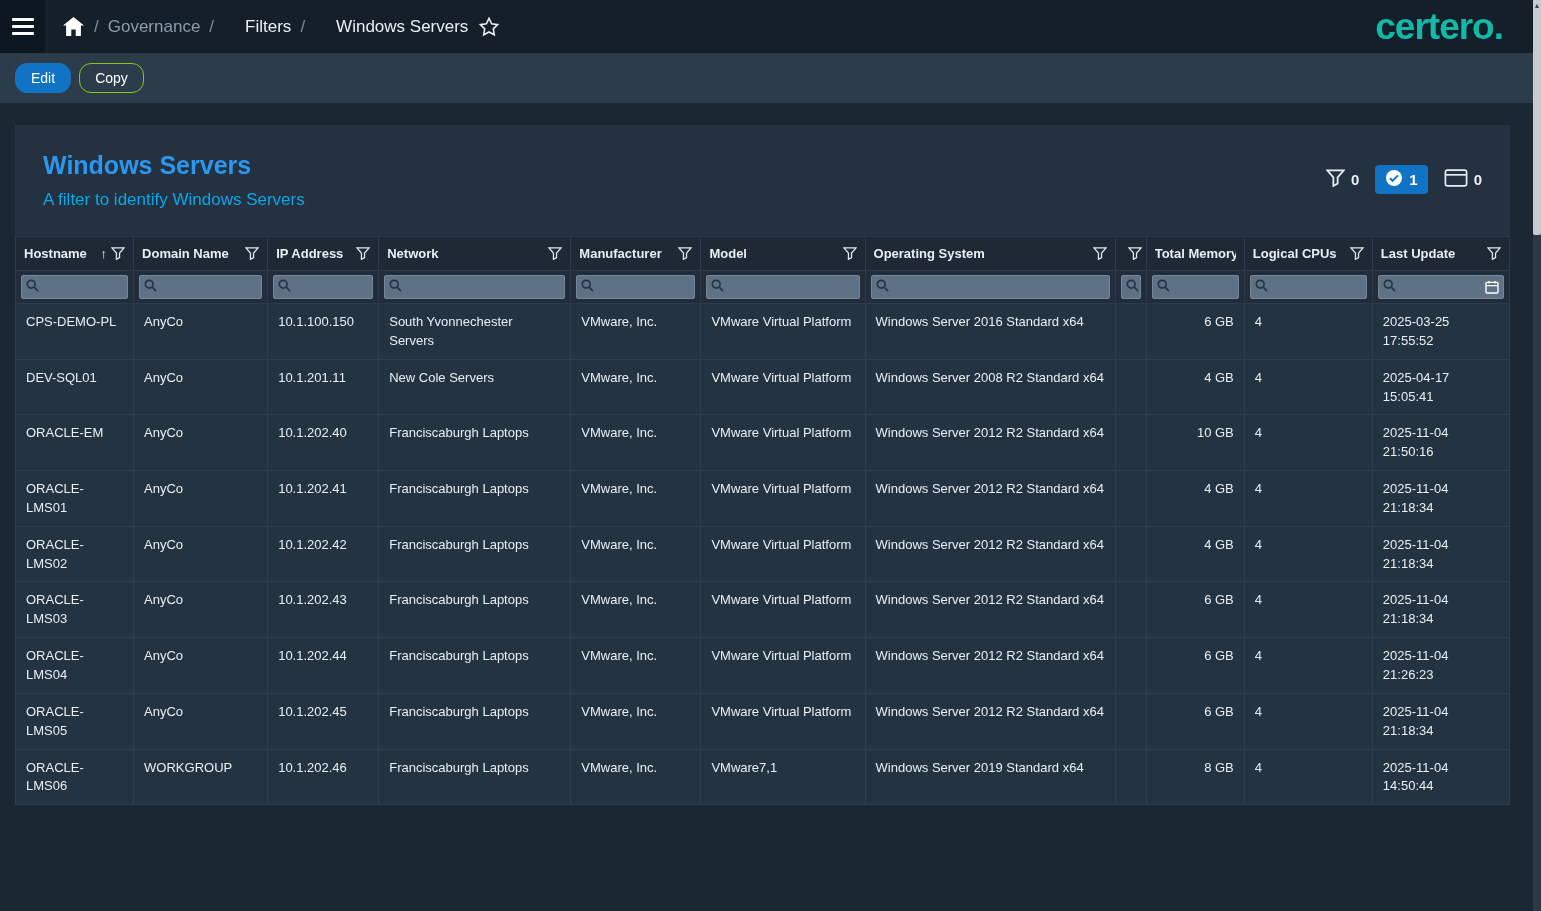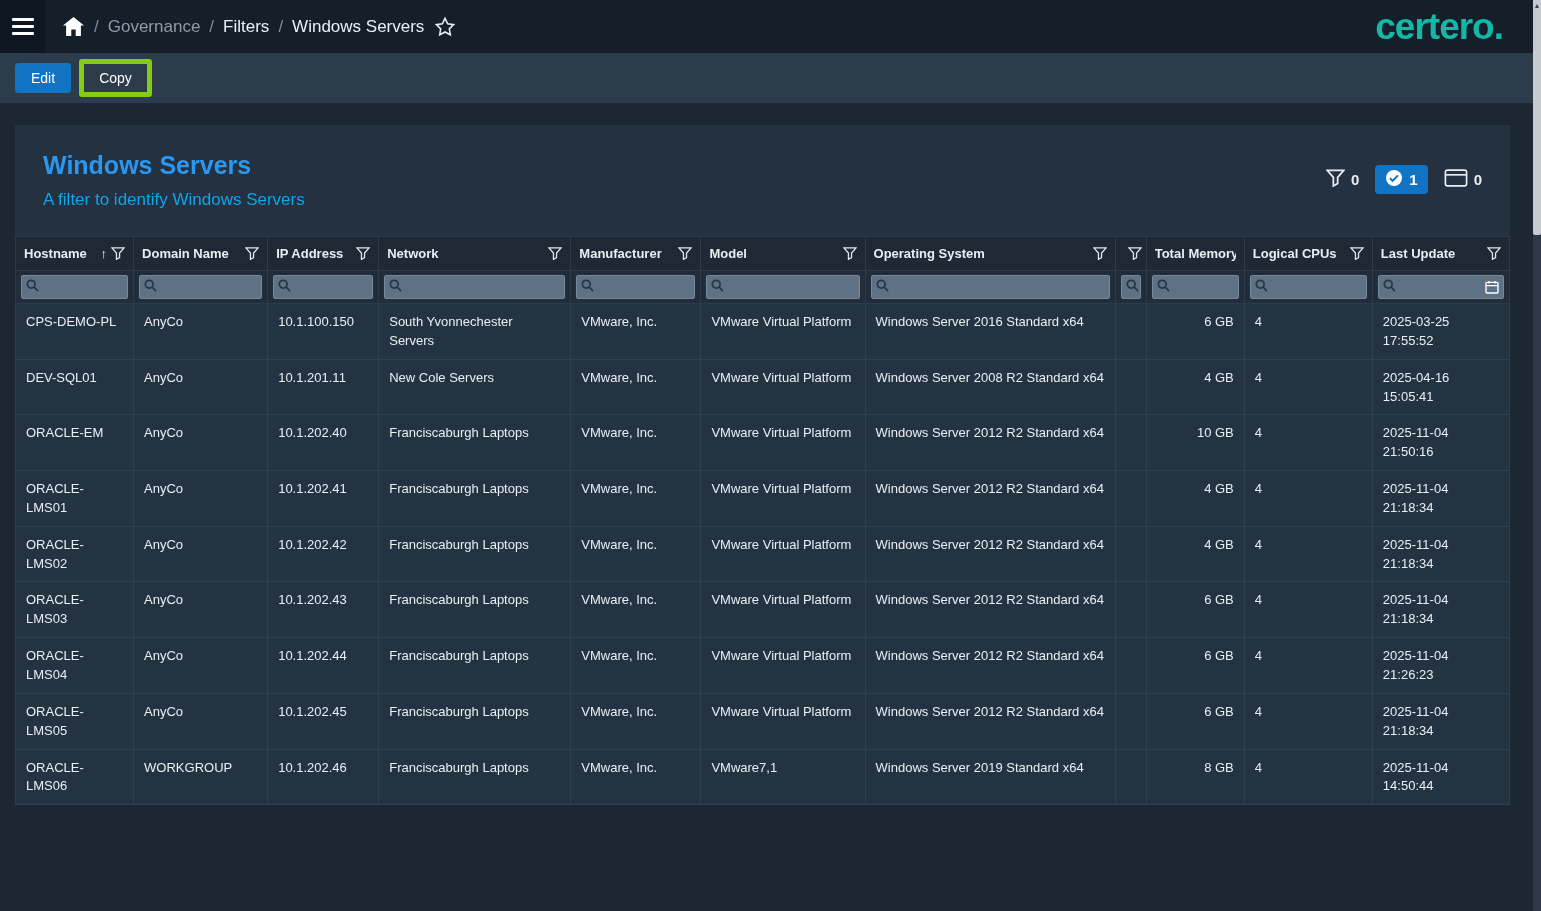--- a/index.html
+++ b/index.html
@@ -18,37 +18,37 @@
   .hamburger {
     width: 45px; height: 53px; background: #0d1722;
     display: flex; flex-direction: column; justify-content: center; align-items: center;
     gap: 4px; cursor: pointer;
   }
   .hamburger span { display:block; width: 22px; height: 3px; background: #ffffff; border-radius: 1px; }
   .home-wrap { margin-left: 18px; display:flex; align-items:center; cursor:pointer; }
   .breadcrumb { display: flex; align-items: center; gap: 9px; margin-left: 10px; font-size: 17px; }
   .crumb-sep { color: #7d8c9a; }
   .crumb-muted { color: #8d9caa; cursor: pointer; }
-  .crumb { color: #e9eff5; cursor: pointer; }
+  .crumb { color: #e9eff5; cursor: pointer; margin-left: 22px; }
   .fav-star { margin-left: 10px; display:flex; align-items:center; cursor:pointer; }
   .logo {
     margin-left: auto; margin-right: 38px;
     font-size: 37px; font-weight: 700; letter-spacing: -1px; color: #14b8a6;
   }
   
   .toolbar {
     height: 50px; background: #2d3c4b;
     display: flex; align-items: center; gap: 8px; padding: 0 15px;
   }
   .btn {
     font-family: inherit; font-size: 14px; color: #ffffff;
-    padding: 6px 15px; border-radius: 3px; cursor: pointer;
+    padding: 6px 15px; border-radius: 12px; cursor: pointer;
   }
   .btn-primary { background: #1173c4; border: 1px solid #1173c4; }
-  .btn-secondary { background: transparent; border: 5px solid #84cc16; }
+  .btn-secondary { background: transparent; border: 1px solid #84cc16; }
   
   .content { margin: 0 31px 0 15px; }
   .panel {
     margin-top: 22px; background: #233140; padding: 26px 28px;
     display: flex; justify-content: space-between; align-items: flex-start;
   }
   .panel-title { color: #2b97ee; font-size: 25px; font-weight: 700; }
   .panel-subtitle { color: #0ea5e9; font-size: 17px; margin-top: 10px; }
   .counters { display: flex; align-items: center; gap: 16px; margin-top: 14px; }
   .counter { display: flex; align-items: center; gap: 6px; cursor: pointer; }
@@ -421,21 +421,21 @@
           <td>DEV-SQL01</td>
           <td>AnyCo</td>
           <td>10.1.201.11</td>
           <td>New Cole Servers</td>
           <td>VMware, Inc.</td>
           <td>VMware Virtual Platform</td>
           <td>Windows Server 2008 R2 Standard x64</td>
           <td></td>
           <td class="right">4 GB</td>
           <td>4</td>
-          <td>2025-04-16 15:05:41</td>
+          <td>2025-04-17 15:05:41</td>
         </tr>
         <tr>
           <td>ORACLE-EM</td>
           <td>AnyCo</td>
           <td>10.1.202.40</td>
           <td>Franciscaburgh Laptops</td>
           <td>VMware, Inc.</td>
           <td>VMware Virtual Platform</td>
           <td>Windows Server 2012 R2 Standard x64</td>
           <td></td>

